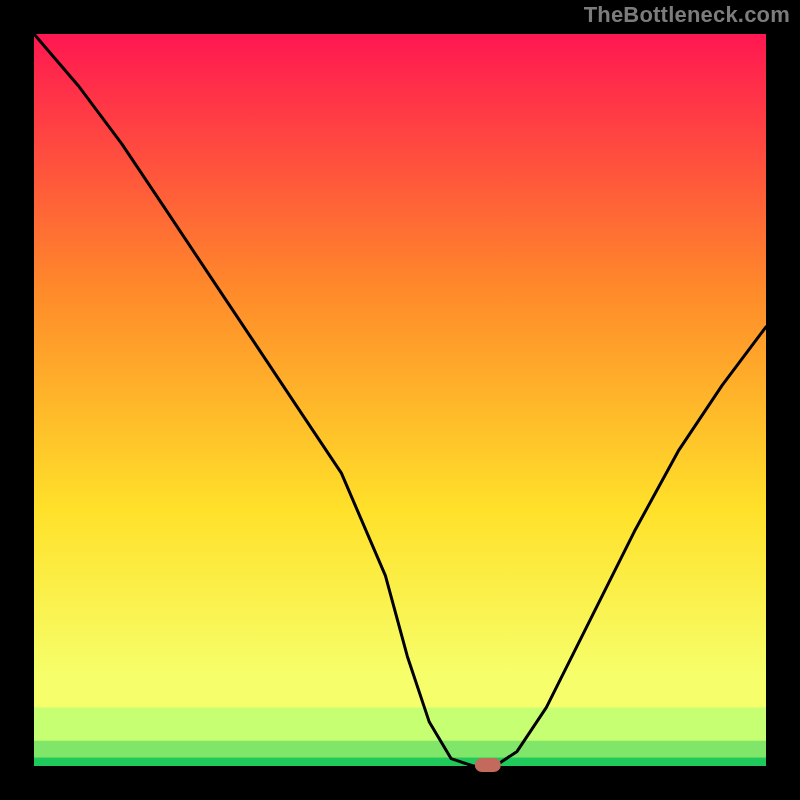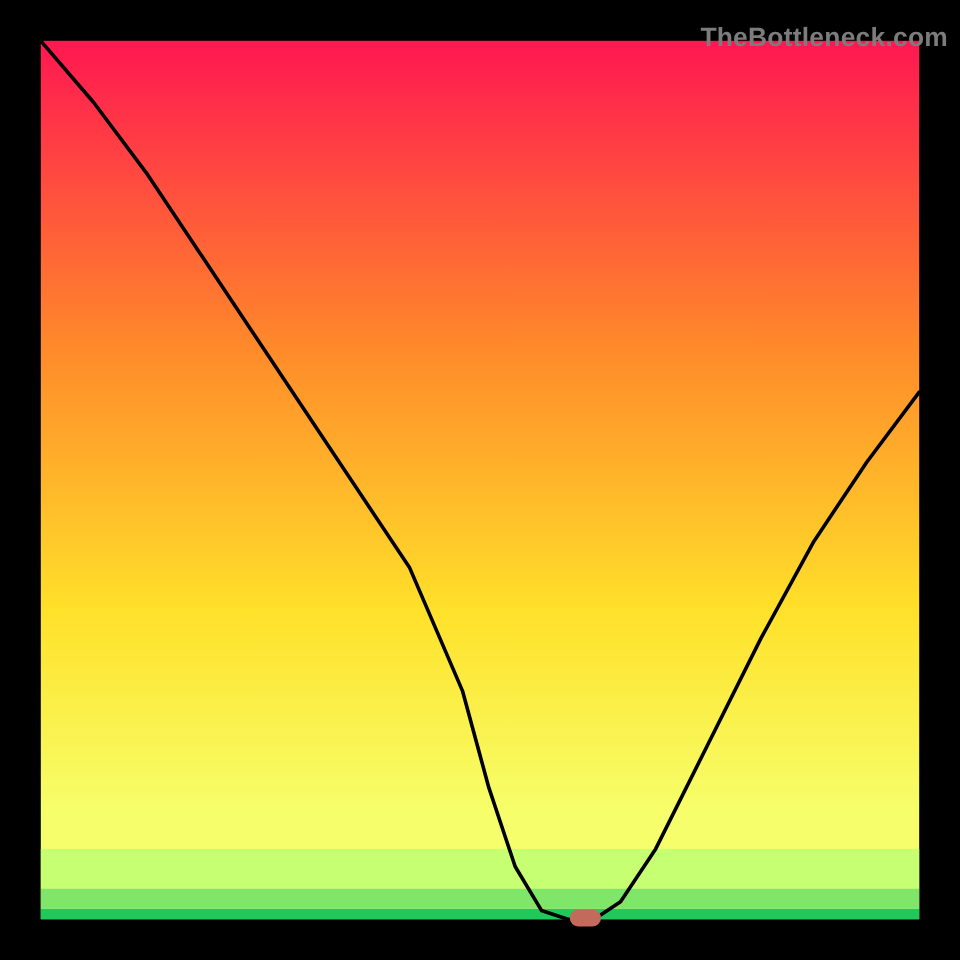--- a/index.html
+++ b/index.html
@@ -11,21 +11,21 @@
   .wrap {
     width: 800px;
     height: 800px;
     position: relative;
   }
   svg {
     display: block;
   }
   .watermark {
     position: absolute;
-    top: 18px;
+    top: 2px;
     right: 10px;
     font-size: 22px;
     font-weight: 600;
     color: #7c7c7c;
     letter-spacing: 0.2px;
     font-family: Arial, Helvetica, sans-serif;
   }
 </style>
 </head>
 <body>

